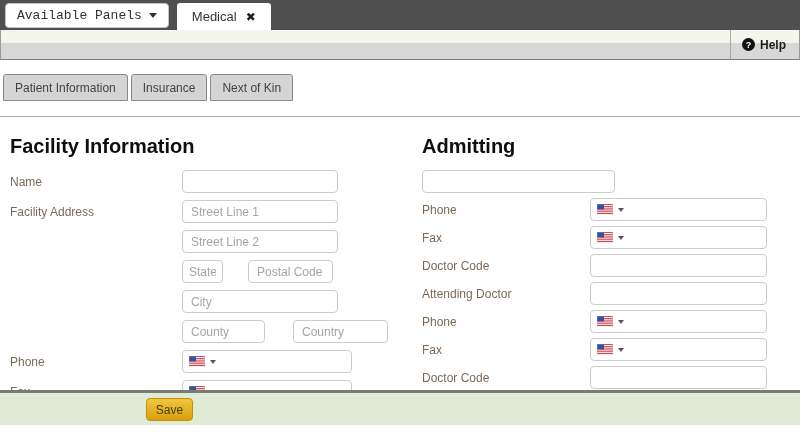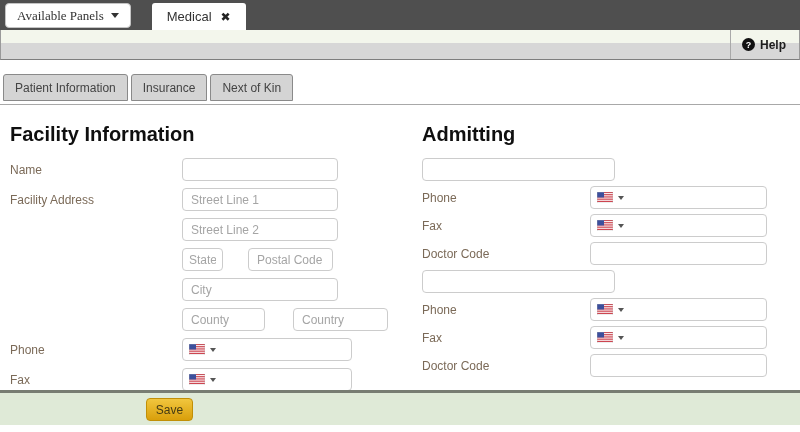--- a/index.html
+++ b/index.html
@@ -5,40 +5,40 @@
   * { margin:0; padding:0; box-sizing:border-box; }
   html,body { width:800px; height:432px; overflow:hidden; background:#fff;
     font-family:"Liberation Sans","DejaVu Sans",sans-serif; }
 
   .app { width:800px; height:432px; display:flex; flex-direction:column; }
 
   
   .top-bar { height:30px; background:#4f4f4f; display:flex; align-items:flex-start; flex-shrink:0; }
   .avail-btn { margin:3px 0 0 5px; height:25px; background:#fff; border:1px solid #c4c4c4;
     border-radius:4px; font-size:13px; color:#333; padding:0 11px; display:flex; align-items:center;
-    gap:7px; cursor:pointer; font-family:Liberation Serif, serif; }
+    gap:7px; cursor:pointer; font-family:Liberation Mono, monospace; }
   .caret-down { width:0; height:0; border-left:4px solid transparent; border-right:4px solid transparent;
     border-top:5px solid #333; display:inline-block; }
-  .panel-tab { margin-left:21px; margin-top:3px; height:27px; background:#fff;
+  .panel-tab { margin-left:8px; margin-top:3px; height:27px; background:#fff;
     border-radius:3px 3px 0 0; padding:0 15px; display:flex; align-items:center; gap:9px;
     font-size:13px; color:#333; cursor:pointer; }
   .panel-tab .close-x { font-weight:bold; font-size:12px; color:#222; cursor:pointer; }
 
   
   .toolbar { height:30px; background:linear-gradient(#f3f6ec 0 45%, #d7d7d7 45% 100%);
     border-bottom:1px solid #7e7e7e; border-left:1px solid #9a9a9a; border-right:1px solid #9a9a9a;
     display:flex; justify-content:flex-end; flex-shrink:0; }
   .help-area { border-left:1px solid #a9a9a9; padding:0 13px 0 11px; display:flex; align-items:center;
     gap:5px; font-size:12px; font-weight:bold; color:#1d1d1d; cursor:pointer; }
   .help-circle { width:13px; height:13px; border-radius:50%; background:#111; color:#fff;
     font-size:9px; font-weight:bold; display:flex; align-items:center; justify-content:center; }
 
   
   .content { height:330px; background:#fff; flex-shrink:0; overflow:hidden; }
-  .tabs { display:flex; padding:14px 0 4px 3px; border-bottom:1px solid #a8a8a8; }
+  .tabs { display:flex; padding:14px 0 16px 3px; border-bottom:1px solid #a8a8a8; }
   .tab { height:27px; margin-bottom:-1px; padding:0 11px; display:flex; align-items:center;
     font-size:12px; color:#444; background:#d4d4d4; border:1px solid #8a8a8a;
     border-radius:3px 3px 0 0; margin-right:3px; cursor:pointer; }
   .tab.active { background:#fff; border-bottom-color:#fff; color:#3c3c3c; }
 
   .forms { display:flex; padding:17px 0 0 10px; }
   .col-left { width:342px; margin-right:70px; flex-shrink:0; }
   .col-right { width:345px; flex-shrink:0; }
   .section-title { font-size:20px; line-height:24px; font-weight:bold; color:#0f0f0f; margin-bottom:12px; }
 
@@ -228,20 +228,21 @@
             </span>
           </div>
         </div>
 
         <div class="frow">
           <span class="flabel">Doctor Code</span>
           <input class="finput" type="text" value="" style="">
         </div>
 
         <div class="frow">
+          <span class="flabel">Attending Doctor</span>
           <input class="finput" type="text" value="" style="">
         </div>
 
         <div class="frow">
           <span class="flabel">Phone</span>
           <div class="phone-box">
             <span class="flag-wrap">
               <svg width="16" height="11" viewBox="0 0 16 11">
                 <rect width="16" height="11" fill="#ffffff"></rect>
                 <rect y="0" width="16" height="1.1" fill="#c8313e"></rect>

